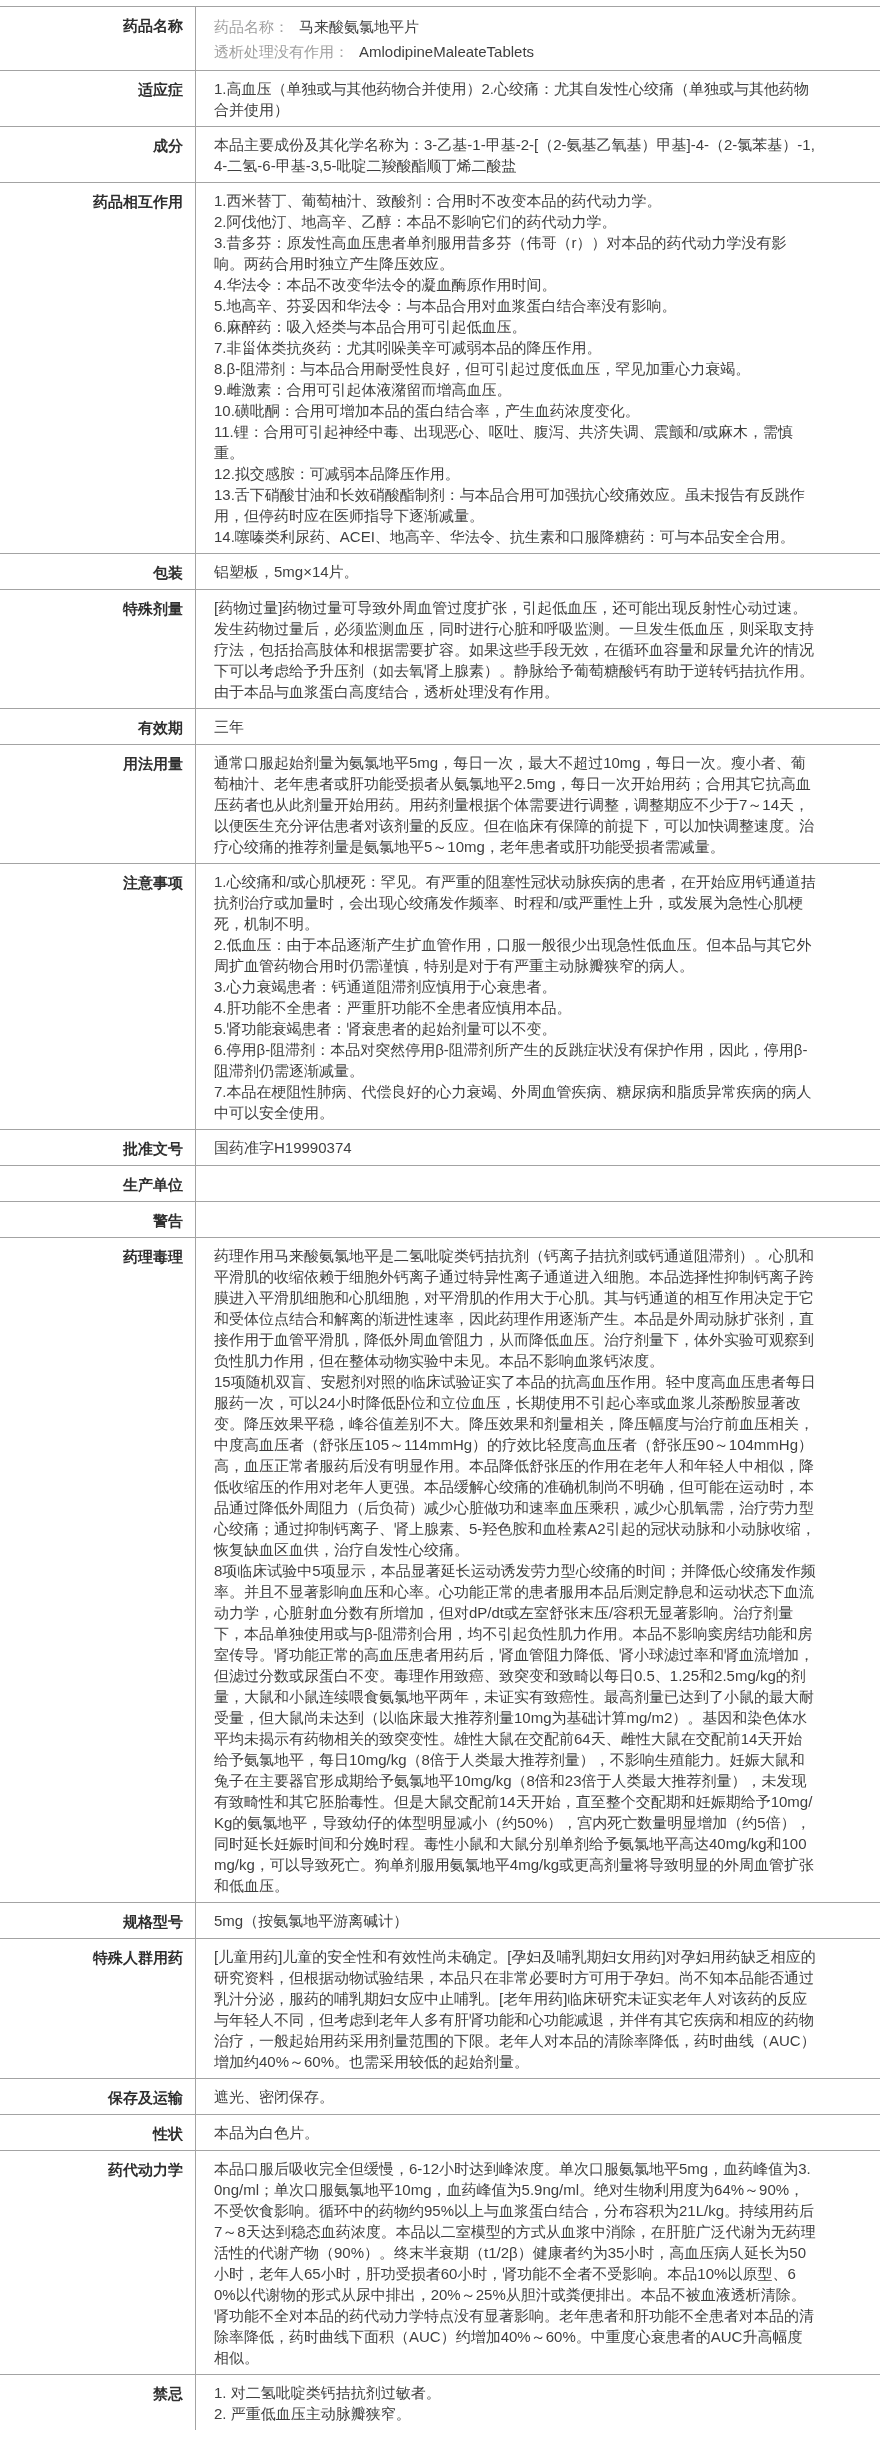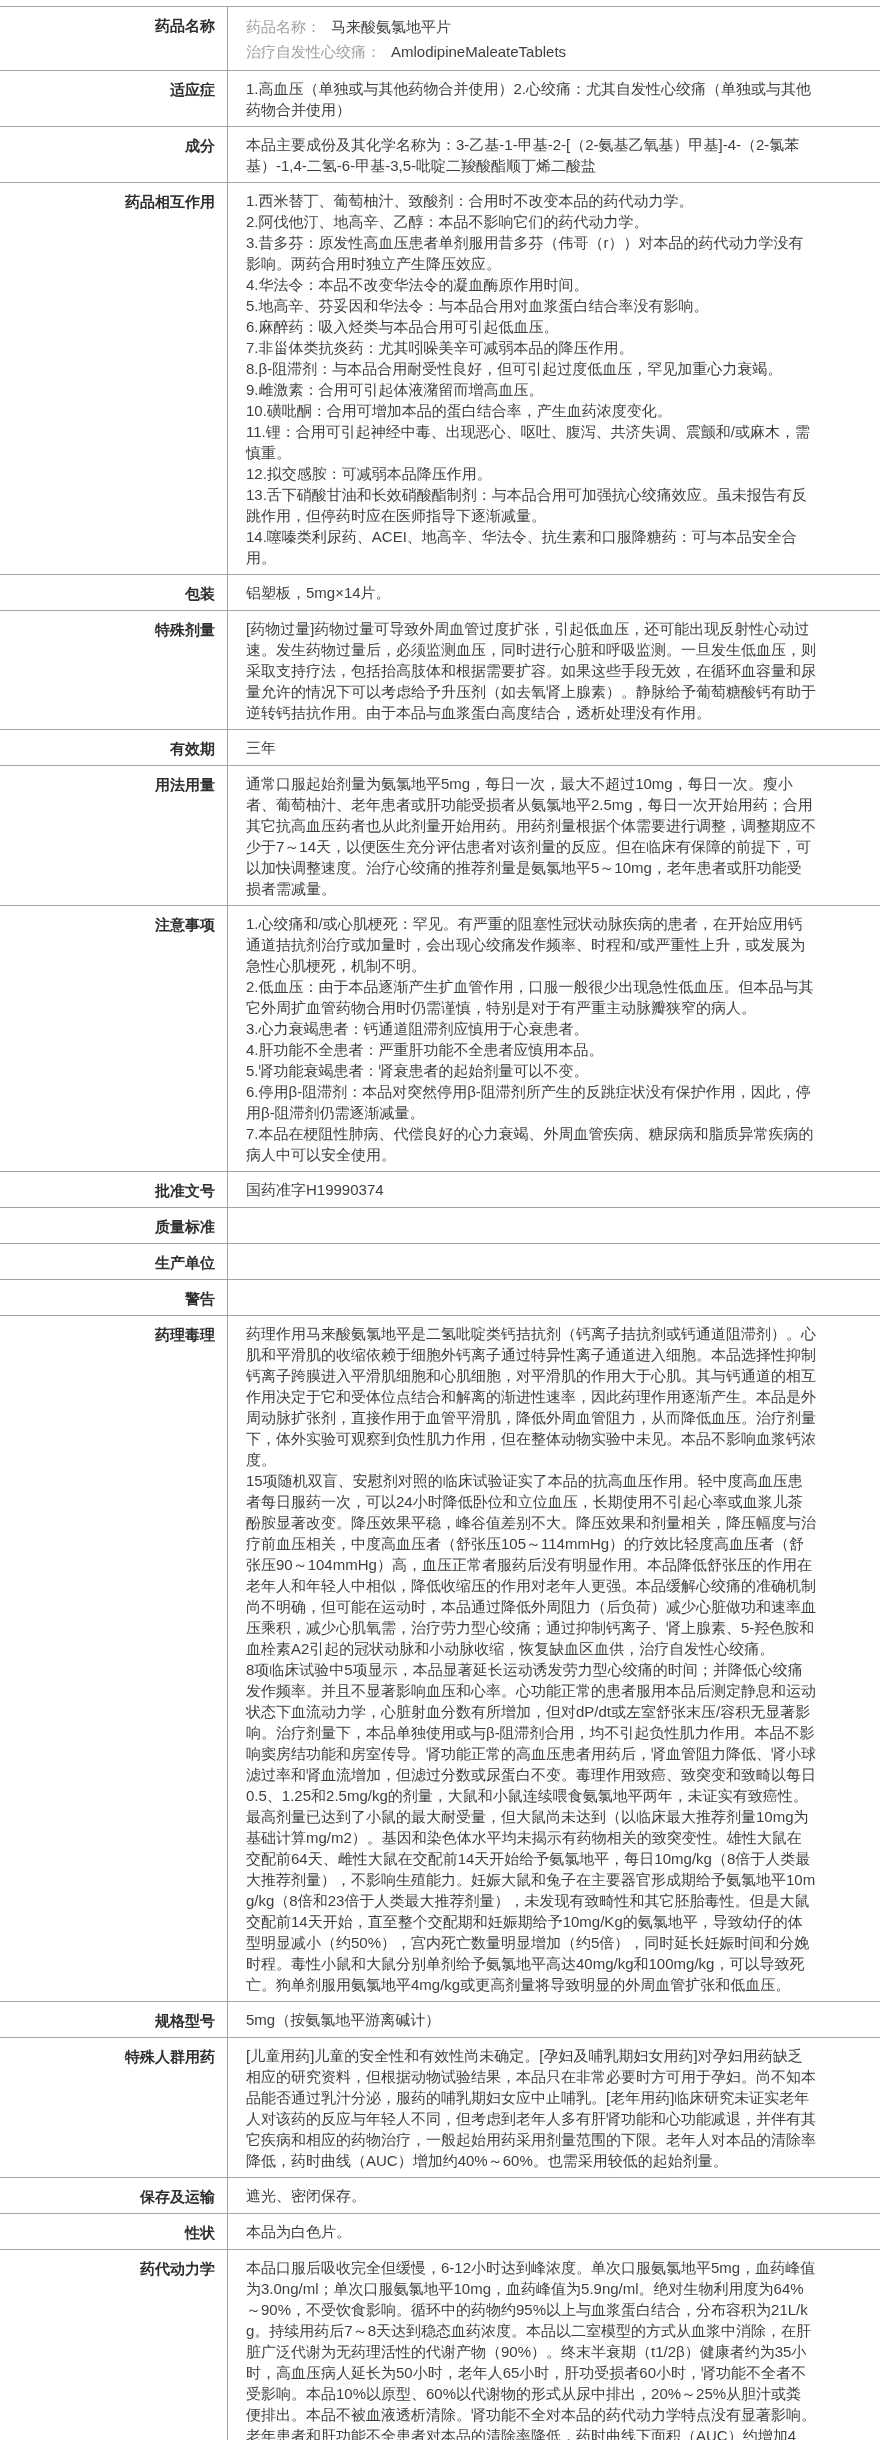--- a/index.html
+++ b/index.html
@@ -21,21 +21,21 @@
     border-collapse: collapse;
   }
   .row {
     display: flex;
     border-top: 1px solid #a3a3a3;
     min-height: 36px;
     box-sizing: border-box;
   }
   .label-cell {
     flex: none;
-    width: 228px;
+    width: 196px;
     box-sizing: border-box;
     border-right: 1px solid #a3a3a3;
     text-align: right;
     padding: 8px 12px 6px 6px;
     font-size: 15px;
     line-height: 21px;
     font-weight: 700;
     color: #2f2f2f;
   }
   .content-cell {
@@ -65,21 +65,21 @@
 </head>
 <body>
 
 <div class="sheet">
   <div class="drug-table">
 
     <div class="row">
       <div class="label-cell">药品名称</div>
       <div class="content-cell name-lines">
         <div class="name-line"><span class="name-key">药品名称：</span><span class="name-val">马来酸氨氯地平片</span></div>
-        <div class="name-line"><span class="name-key">治疗自发性心绞痛：</span><span class="name-val">AmlodipineMaleateTablets</span></div>
+        <div class="name-line"><span class="name-key">透析处理没有作用：</span><span class="name-val">AmlodipineMaleateTablets</span></div>
       </div>
     </div>
 
     <div class="row">
       <div class="label-cell">适应症</div>
       <div class="content-cell">1.高血压（单独或与其他药物合并使用）2.心绞痛：尤其自发性心绞痛（单独或与其他药物合并使用）</div>
     </div>
 
     <div class="row">
       <div class="label-cell">成分</div>
@@ -133,24 +133,20 @@
 5.肾功能衰竭患者：肾衰患者的起始剂量可以不变。
 6.停用β-阻滞剂：本品对突然停用β-阻滞剂所产生的反跳症状没有保护作用，因此，停用β-阻滞剂仍需逐渐减量。
 7.本品在梗阻性肺病、代偿良好的心力衰竭、外周血管疾病、糖尿病和脂质异常疾病的病人中可以安全使用。</div>
     </div>
 
     <div class="row">
       <div class="label-cell">批准文号</div>
       <div class="content-cell">国药准字H19990374</div>
     </div>
 
-    <div class="row">
-      <div class="label-cell">质量标准</div>
-      <div class="content-cell"></div>
-    </div>
 
     <div class="row">
       <div class="label-cell">生产单位</div>
     </div>
 
     <div class="row">
       <div class="label-cell">警告</div>
       <div class="content-cell"></div>
     </div>
 

